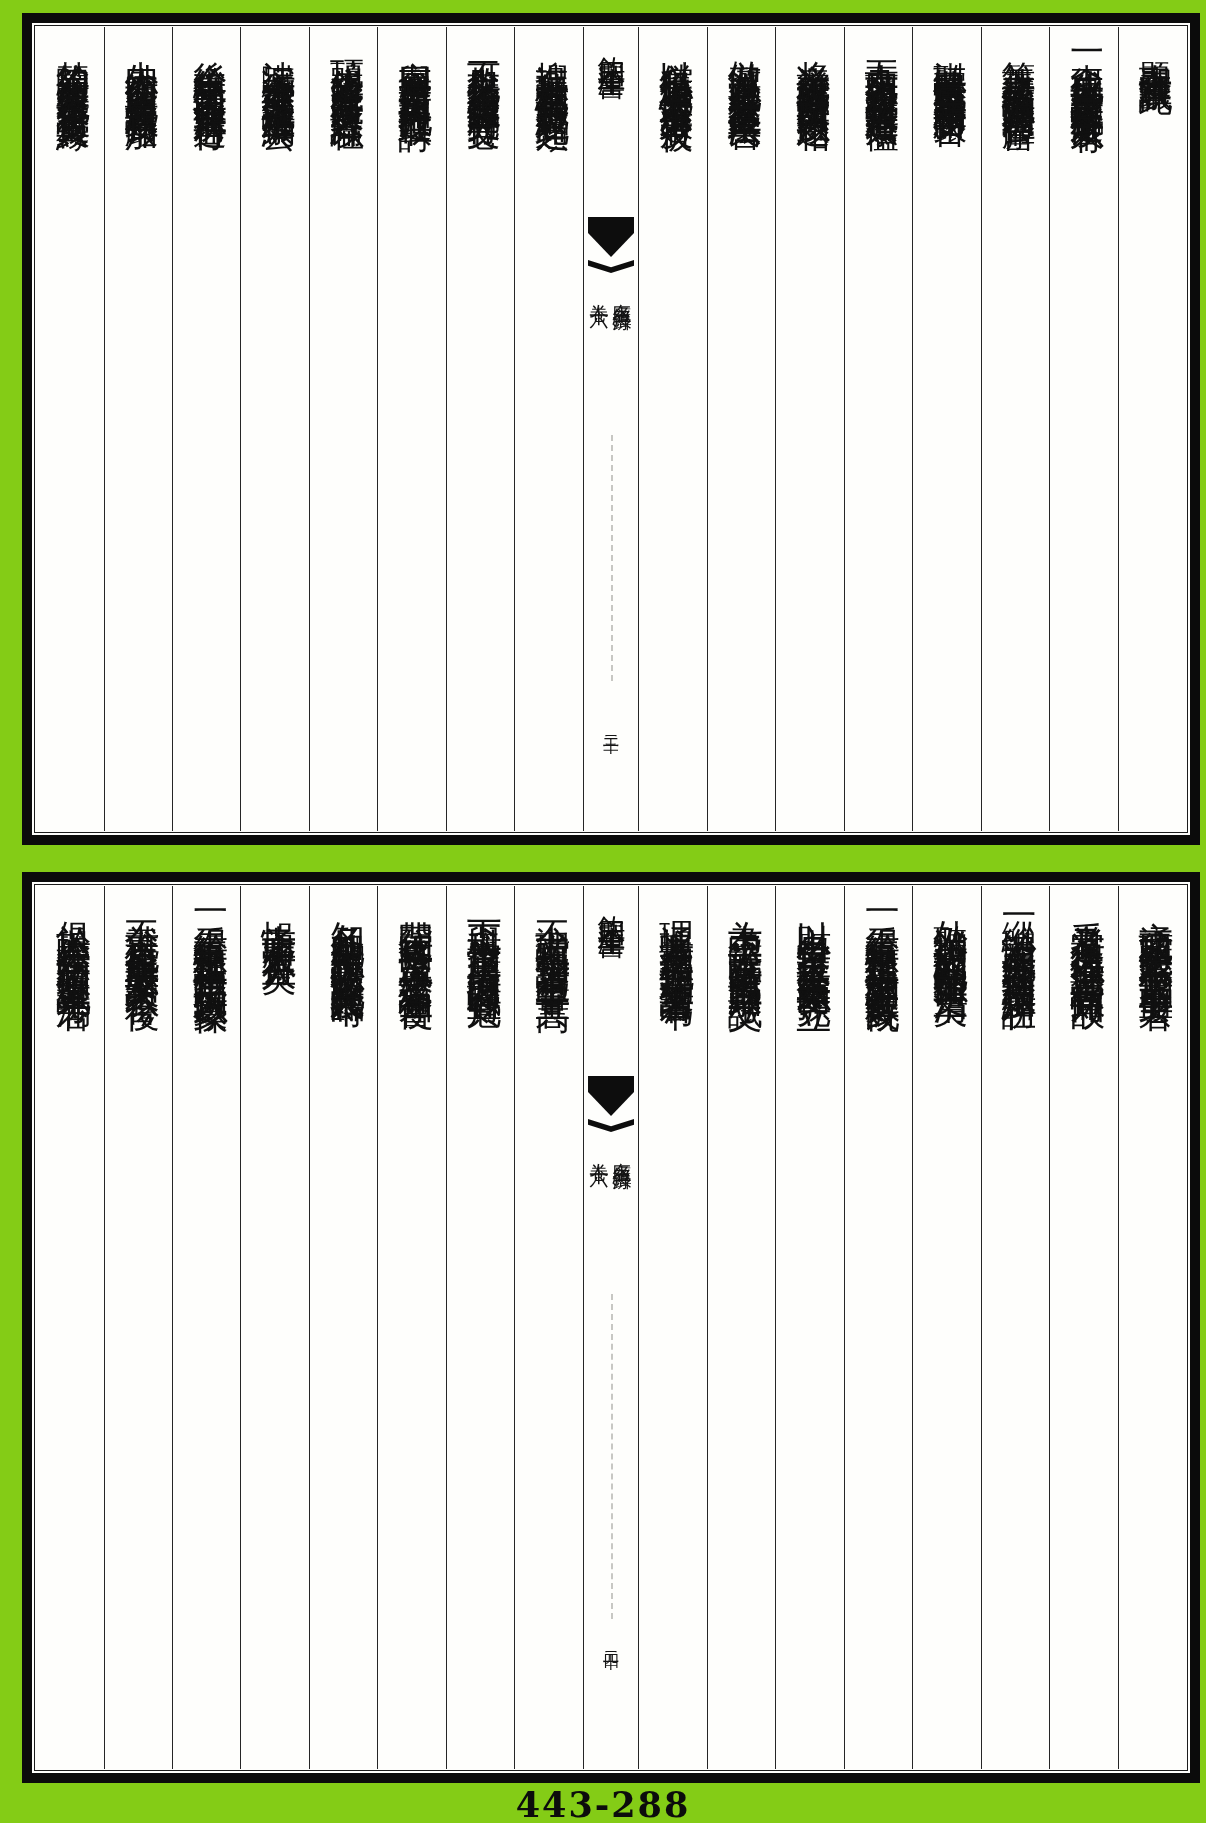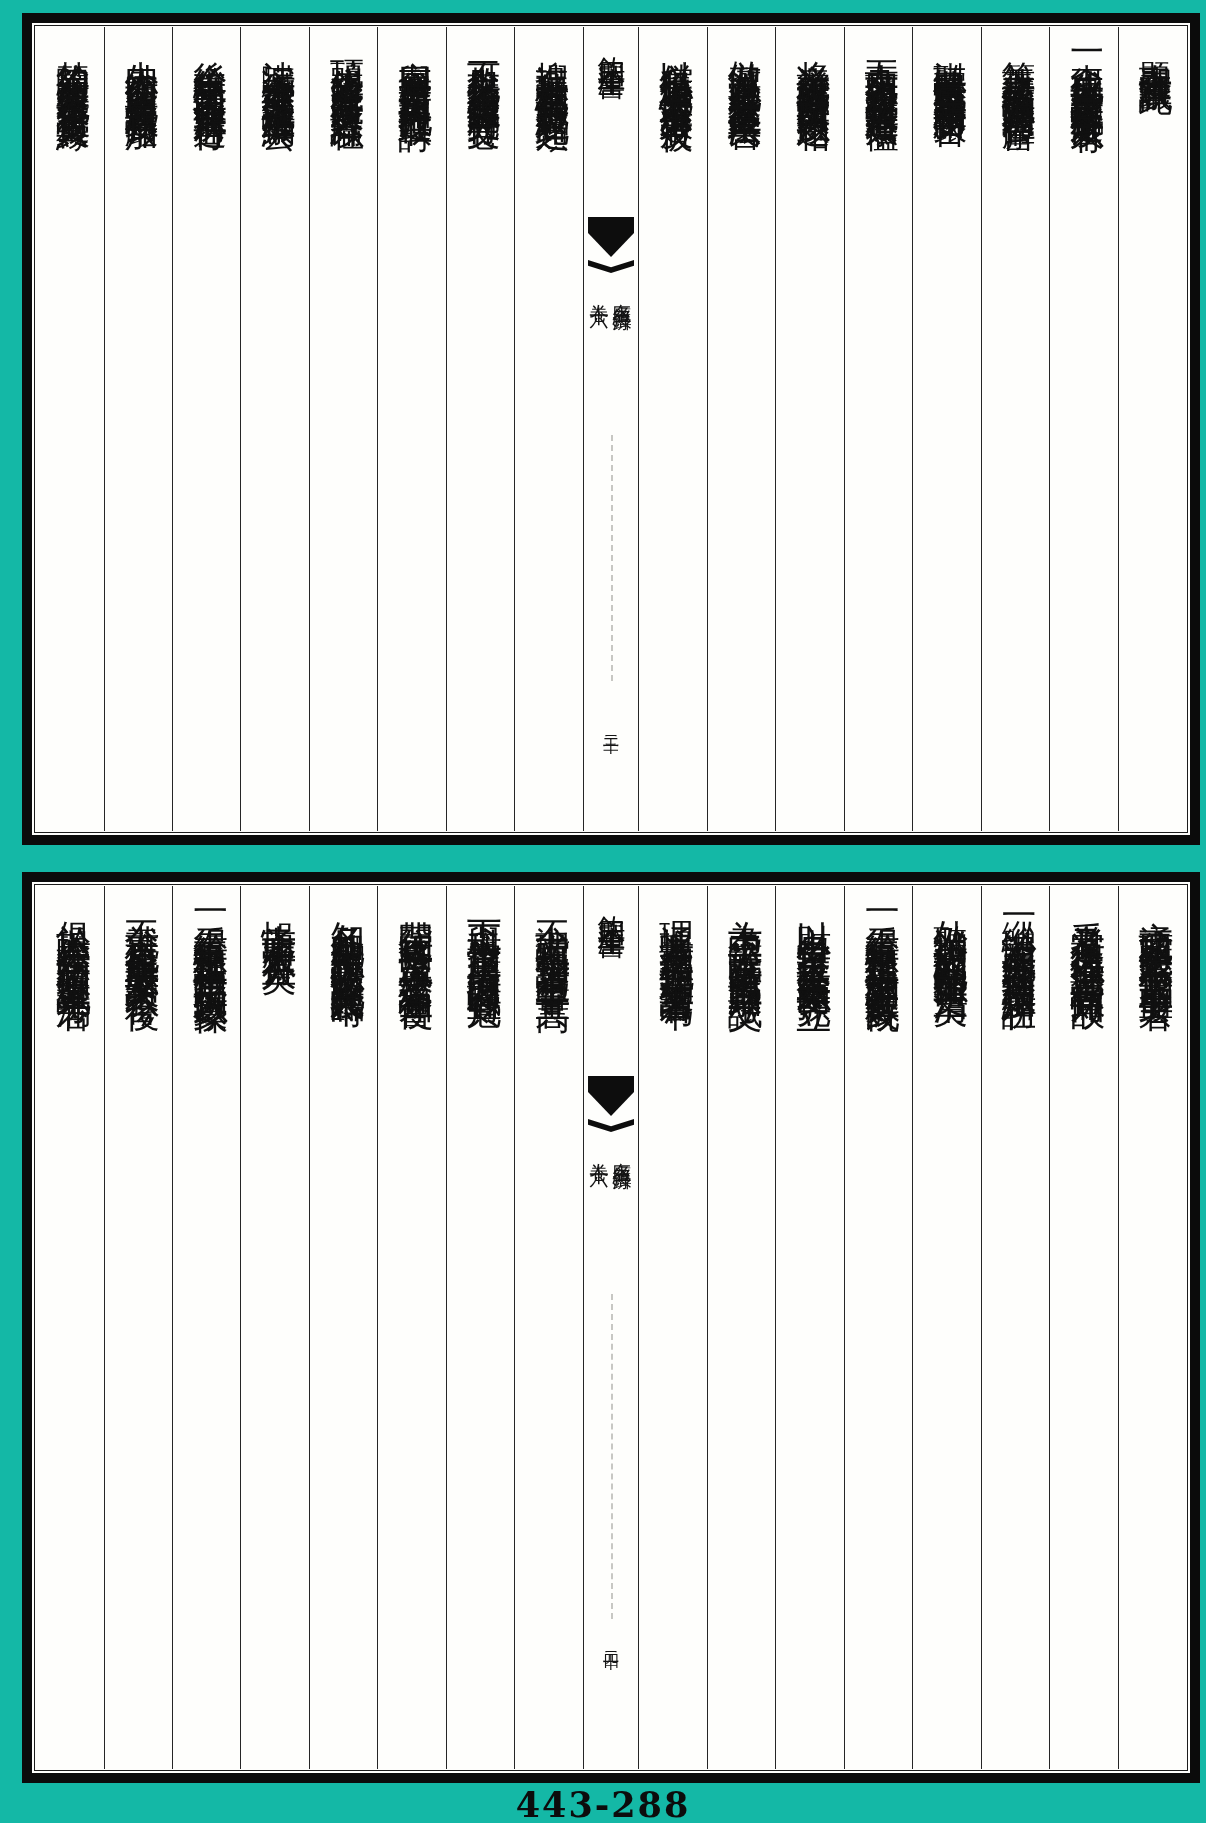--- a/index.html
+++ b/index.html
@@ -1,19 +1,19 @@
 <!DOCTYPE html>
 <html><head>
 <meta charset="utf-8">
 <style>
   html,body{margin:0;padding:0;}
   .page{
     position:relative;
     width:1206px;height:1823px;
-    background:#14b8a6;
+    background:#84cc16;
     font-family:"DejaVu Serif","Liberation Serif",serif;
     overflow:hidden;
   }
   .block{
     position:absolute;
     left:22px;width:1178px;
     border:10px solid #0b0b0b;
     box-sizing:border-box;
     background:#fefefc;
   }

